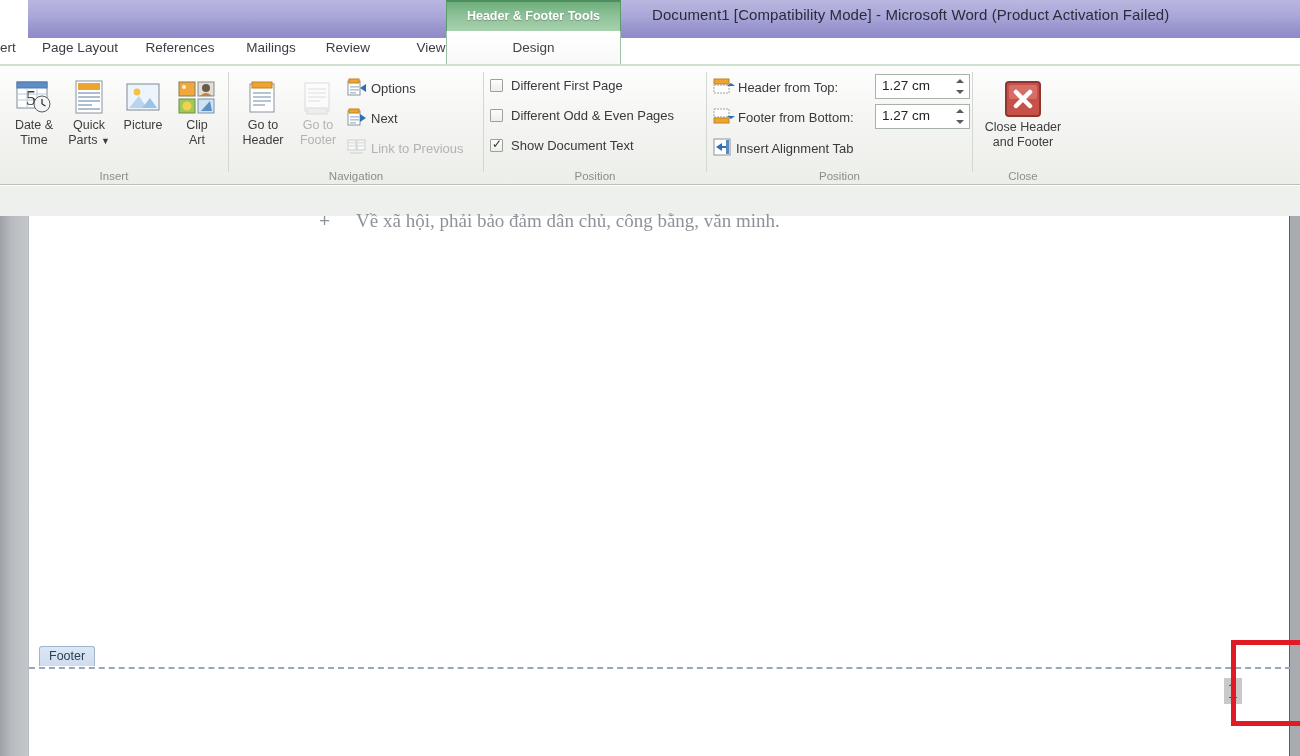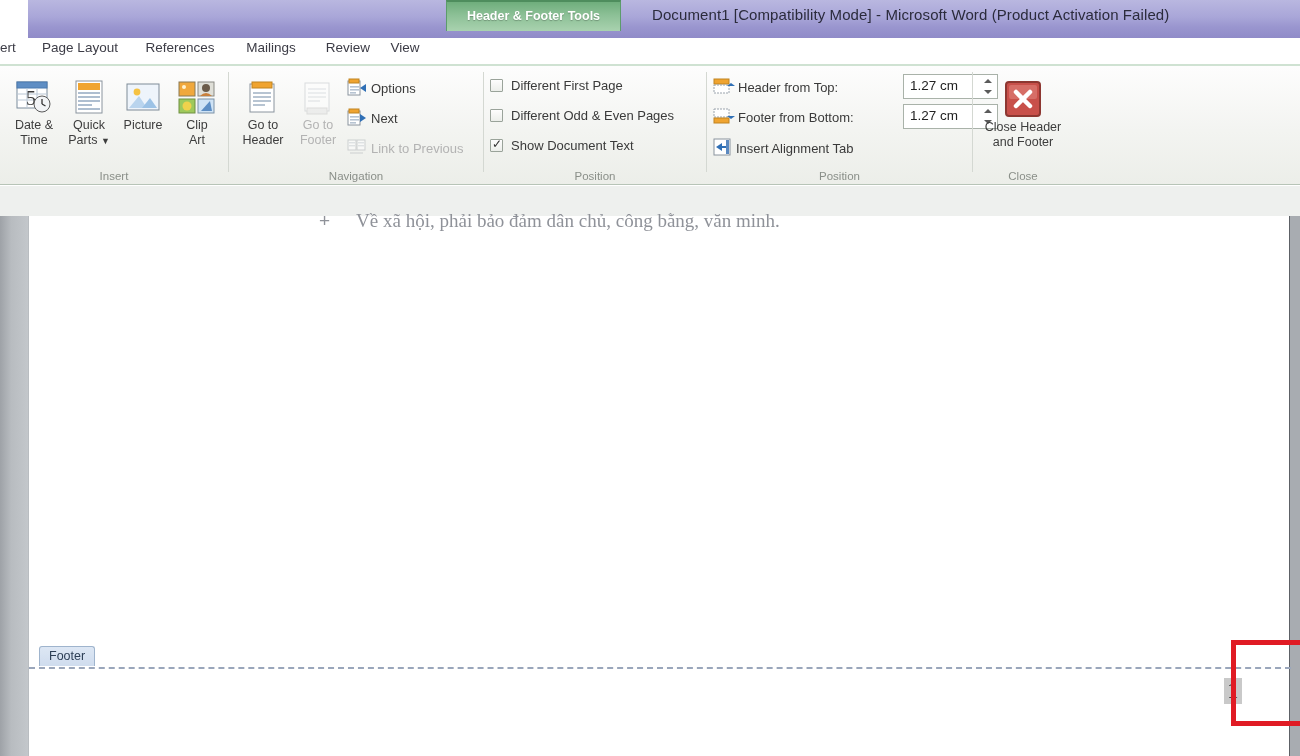--- a/index.html
+++ b/index.html
@@ -94,21 +94,21 @@
     display: inline-block; position: relative; border-radius: 1px;
   }
   .chk.checked::after {
     content: "✓"; position: absolute; left: 1px; top: -3px;
     font-size: 12px; color: #333;
   }
 
   .spin {
     position: absolute; height: 25px; width: 95px;
     border: 1px solid #a9b2a9; background: #fff;
-    font-size: 13.5px; color: #222; padding: 3px 0 0 6px; margin-left: 28px;
+    font-size: 13.5px; color: #222; padding: 3px 0 0 6px;
   }
   .spin .arrows {
     position: absolute; right: 3px; top: 1px; width: 13px; height: 21px;
     display: flex; flex-direction: column; justify-content: space-around; align-items: center;
   }
   .arrows i { display:block; width:0; height:0; border-left:4px solid transparent; border-right:4px solid transparent; }
   .arrows i.up { border-bottom: 4px solid #5a5a5a; }
   .arrows i.dn { border-top: 4px solid #5a5a5a; }
 
   
@@ -203,21 +203,22 @@
   <div class="ctx-header">
     <span>Header &amp; Footer Tools</span>
   </div>
 
   <div class="tabstrip">
     <div class="tab" style="left:-12px;width:40px;"><span>ert</span></div>
     <div class="tab" style="left:33px;width:94px;"><span>Page Layout</span></div>
     <div class="tab" style="left:135px;width:90px;"><span>References</span></div>
     <div class="tab" style="left:231px;width:80px;"><span>Mailings</span></div>
     <div class="tab" style="left:314px;width:68px;"><span>Review</span></div>
-    <div class="tab" style="left:378px;width:54px;"><span>View</span></div>
+    <div class="tab" style="left:404px;width:54px;"><span>View</span></div>
+    <div class="tab active" style="left:446px;width:175px;"><span>Design</span></div>
   </div>
   <div class="greenband"></div>
 
   <div class="ribbon">
 
     <div class="group" style="left:0px;width:228px;">
 
       <div class="bigbtn" style="left:6px;top:10px;width:56px;">
         <div class="icon-wrap" style="height:42px;">
           <svg width="40" height="40" viewBox="0 0 40 40">

